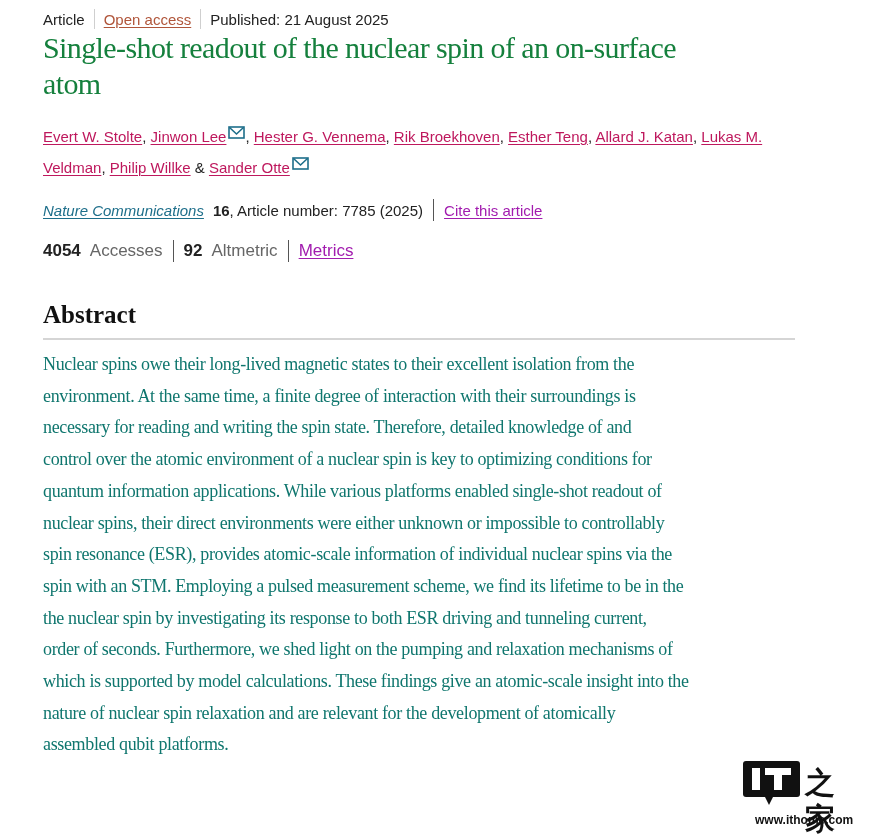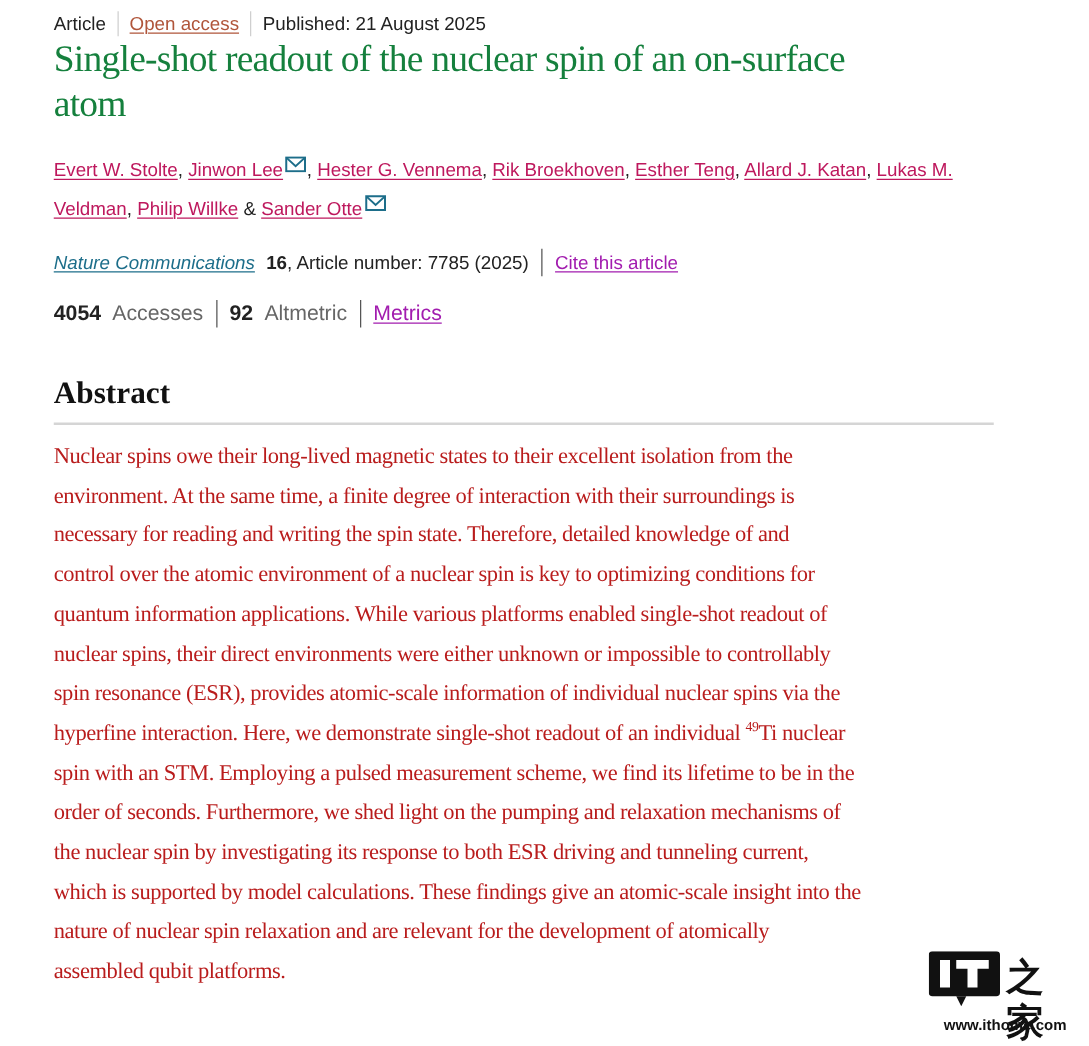--- a/index.html
+++ b/index.html
@@ -148,21 +148,21 @@
       background: #d5d5d5;
     }
     .abstract-body {
       position: absolute;
       top: 349px;
       left: 0;
       width: 780px;
       font-family: "Liberation Serif", "DejaVu Serif", serif;
       font-size: 18px;
       line-height: 31.7px;
-      color: #b91c1c;
+      color: #0f766e;
     }
     .abstract-body .line {
       display: block;
       white-space: nowrap;
       letter-spacing: -0.35px;
     }
     .abstract-body sup {
       font-size: 11px;
       vertical-align: 7px;
       line-height: 0;
@@ -253,24 +253,23 @@
   <div class="abstract-rule"></div>
 
   <div class="abstract-body">
     <span class="line">Nuclear spins owe their long-lived magnetic states to their excellent isolation from the</span>
     <span class="line">environment. At the same time, a finite degree of interaction with their surroundings is</span>
     <span class="line">necessary for reading and writing the spin state. Therefore, detailed knowledge of and</span>
     <span class="line">control over the atomic environment of a nuclear spin is key to optimizing conditions for</span>
     <span class="line">quantum information applications. While various platforms enabled single-shot readout of</span>
     <span class="line">nuclear spins, their direct environments were either unknown or impossible to controllably</span>
     <span class="line">spin resonance (ESR), provides atomic-scale information of individual nuclear spins via the</span>
-    <span class="line"><span>hyperfine interaction. Here, we demonstrate single-shot readout of an individual </span><sup>49</sup><span>Ti nuclear</span></span>
     <span class="line">spin with an STM. Employing a pulsed measurement scheme, we find its lifetime to be in the</span>
+    <span class="line">the nuclear spin by investigating its response to both ESR driving and tunneling current,</span>
     <span class="line">order of seconds. Furthermore, we shed light on the pumping and relaxation mechanisms of</span>
-    <span class="line">the nuclear spin by investigating its response to both ESR driving and tunneling current,</span>
     <span class="line">which is supported by model calculations. These findings give an atomic-scale insight into the</span>
     <span class="line">nature of nuclear spin relaxation and are relevant for the development of atomically</span>
     <span class="line">assembled qubit platforms.</span>
   </div>
 </div>
 
 <div class="watermark">
   <svg class="wm-logo" viewBox="0 0 57 44">
     <rect x="0" y="0" width="57" height="36" rx="3" fill="#111"></rect>
     <polygon points="22,36 30,36 26,44" fill="#111"></polygon>

